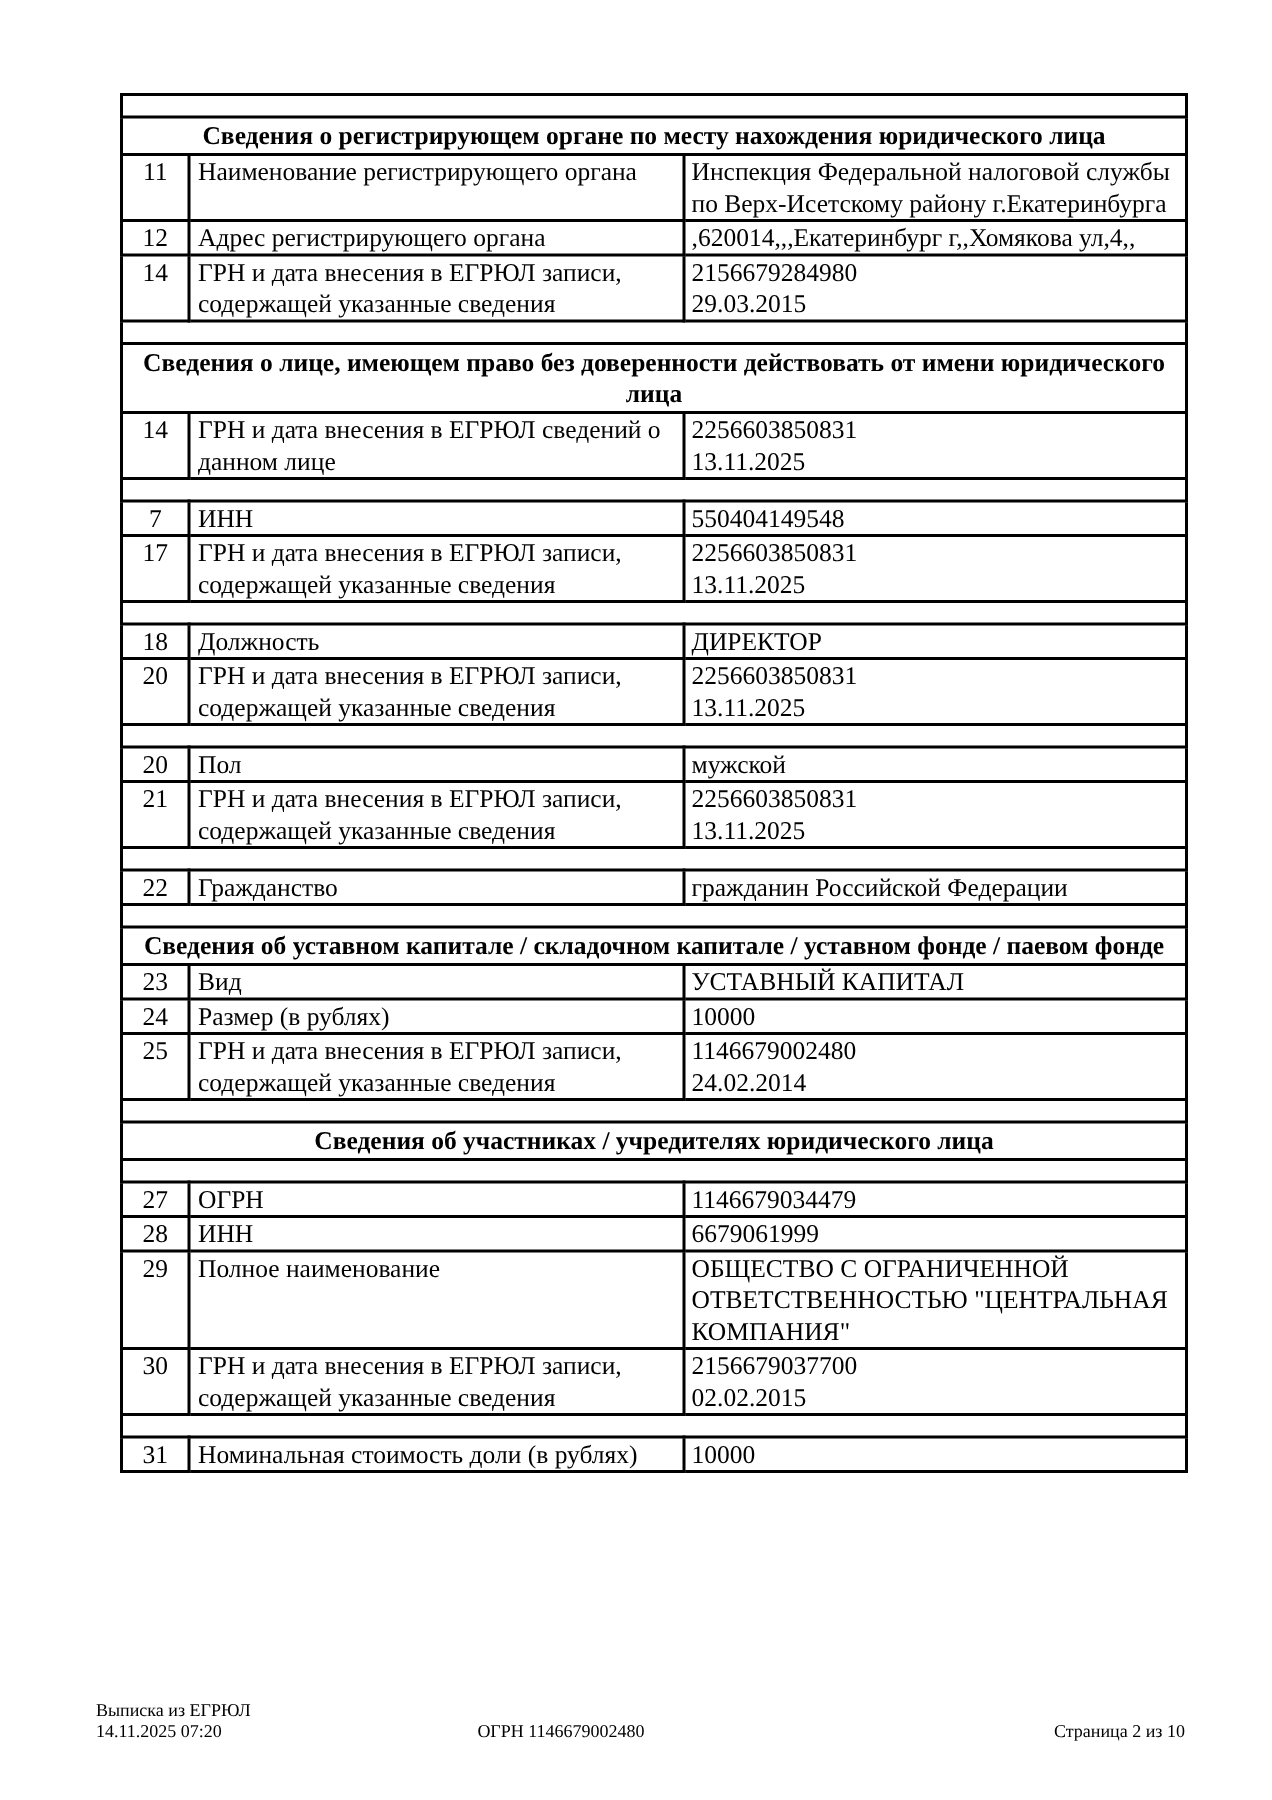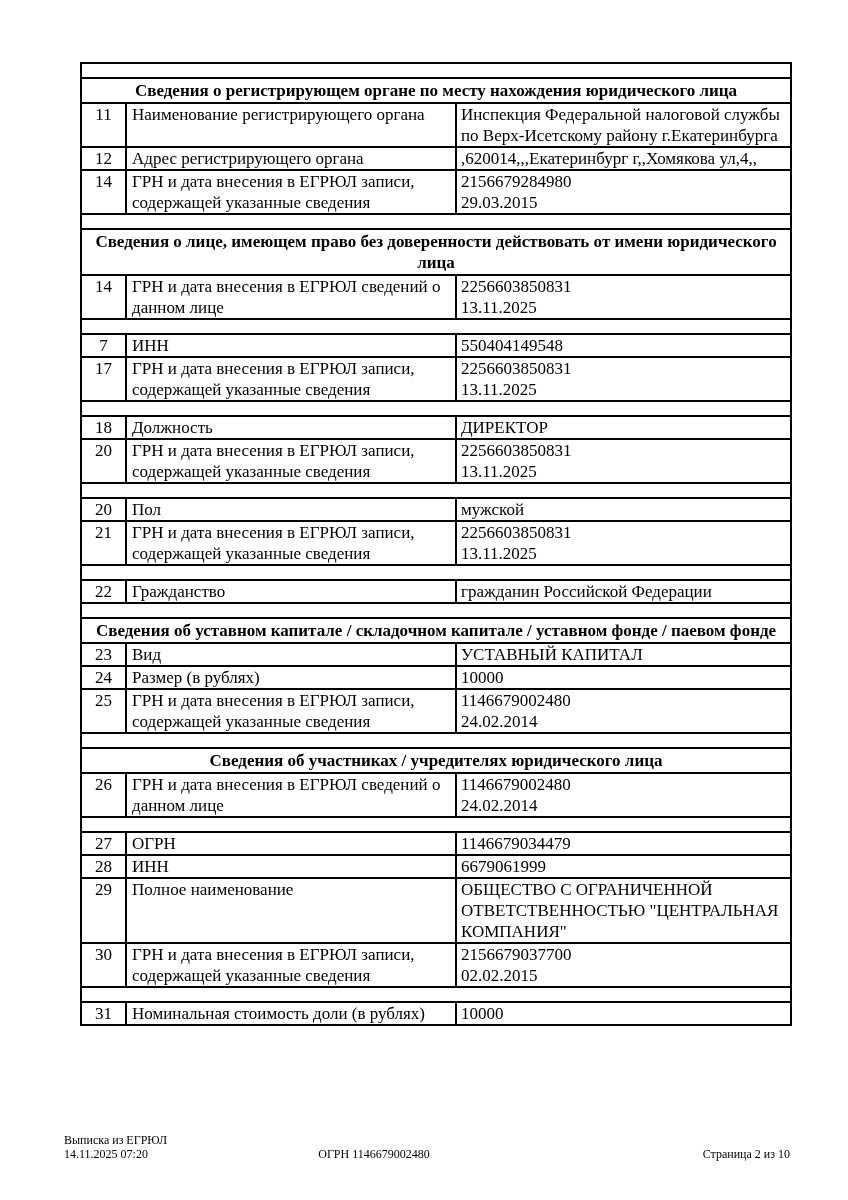--- a/index.html
+++ b/index.html
@@ -194,27 +194,20 @@
           <td class="value">1146679002480
 24.02.2014</td>
         </tr>
         <tr>
           <td class="blank" colspan="3"></td>
         </tr>
         <tr>
           <td class="section" colspan="3">Сведения об участниках / учредителях юридического лица</td>
         </tr>
         <tr>
-          <td class="num">26</td>
-          <td class="label">ГРН и дата внесения в ЕГРЮЛ сведений о
-данном лице</td>
-          <td class="value">1146679002480
-24.02.2014</td>
-        </tr>
-        <tr>
           <td class="blank" colspan="3"></td>
         </tr>
         <tr>
           <td class="num">27</td>
           <td class="label">ОГРН</td>
           <td class="value">1146679034479</td>
         </tr>
         <tr>
           <td class="num">28</td>
           <td class="label">ИНН</td>

